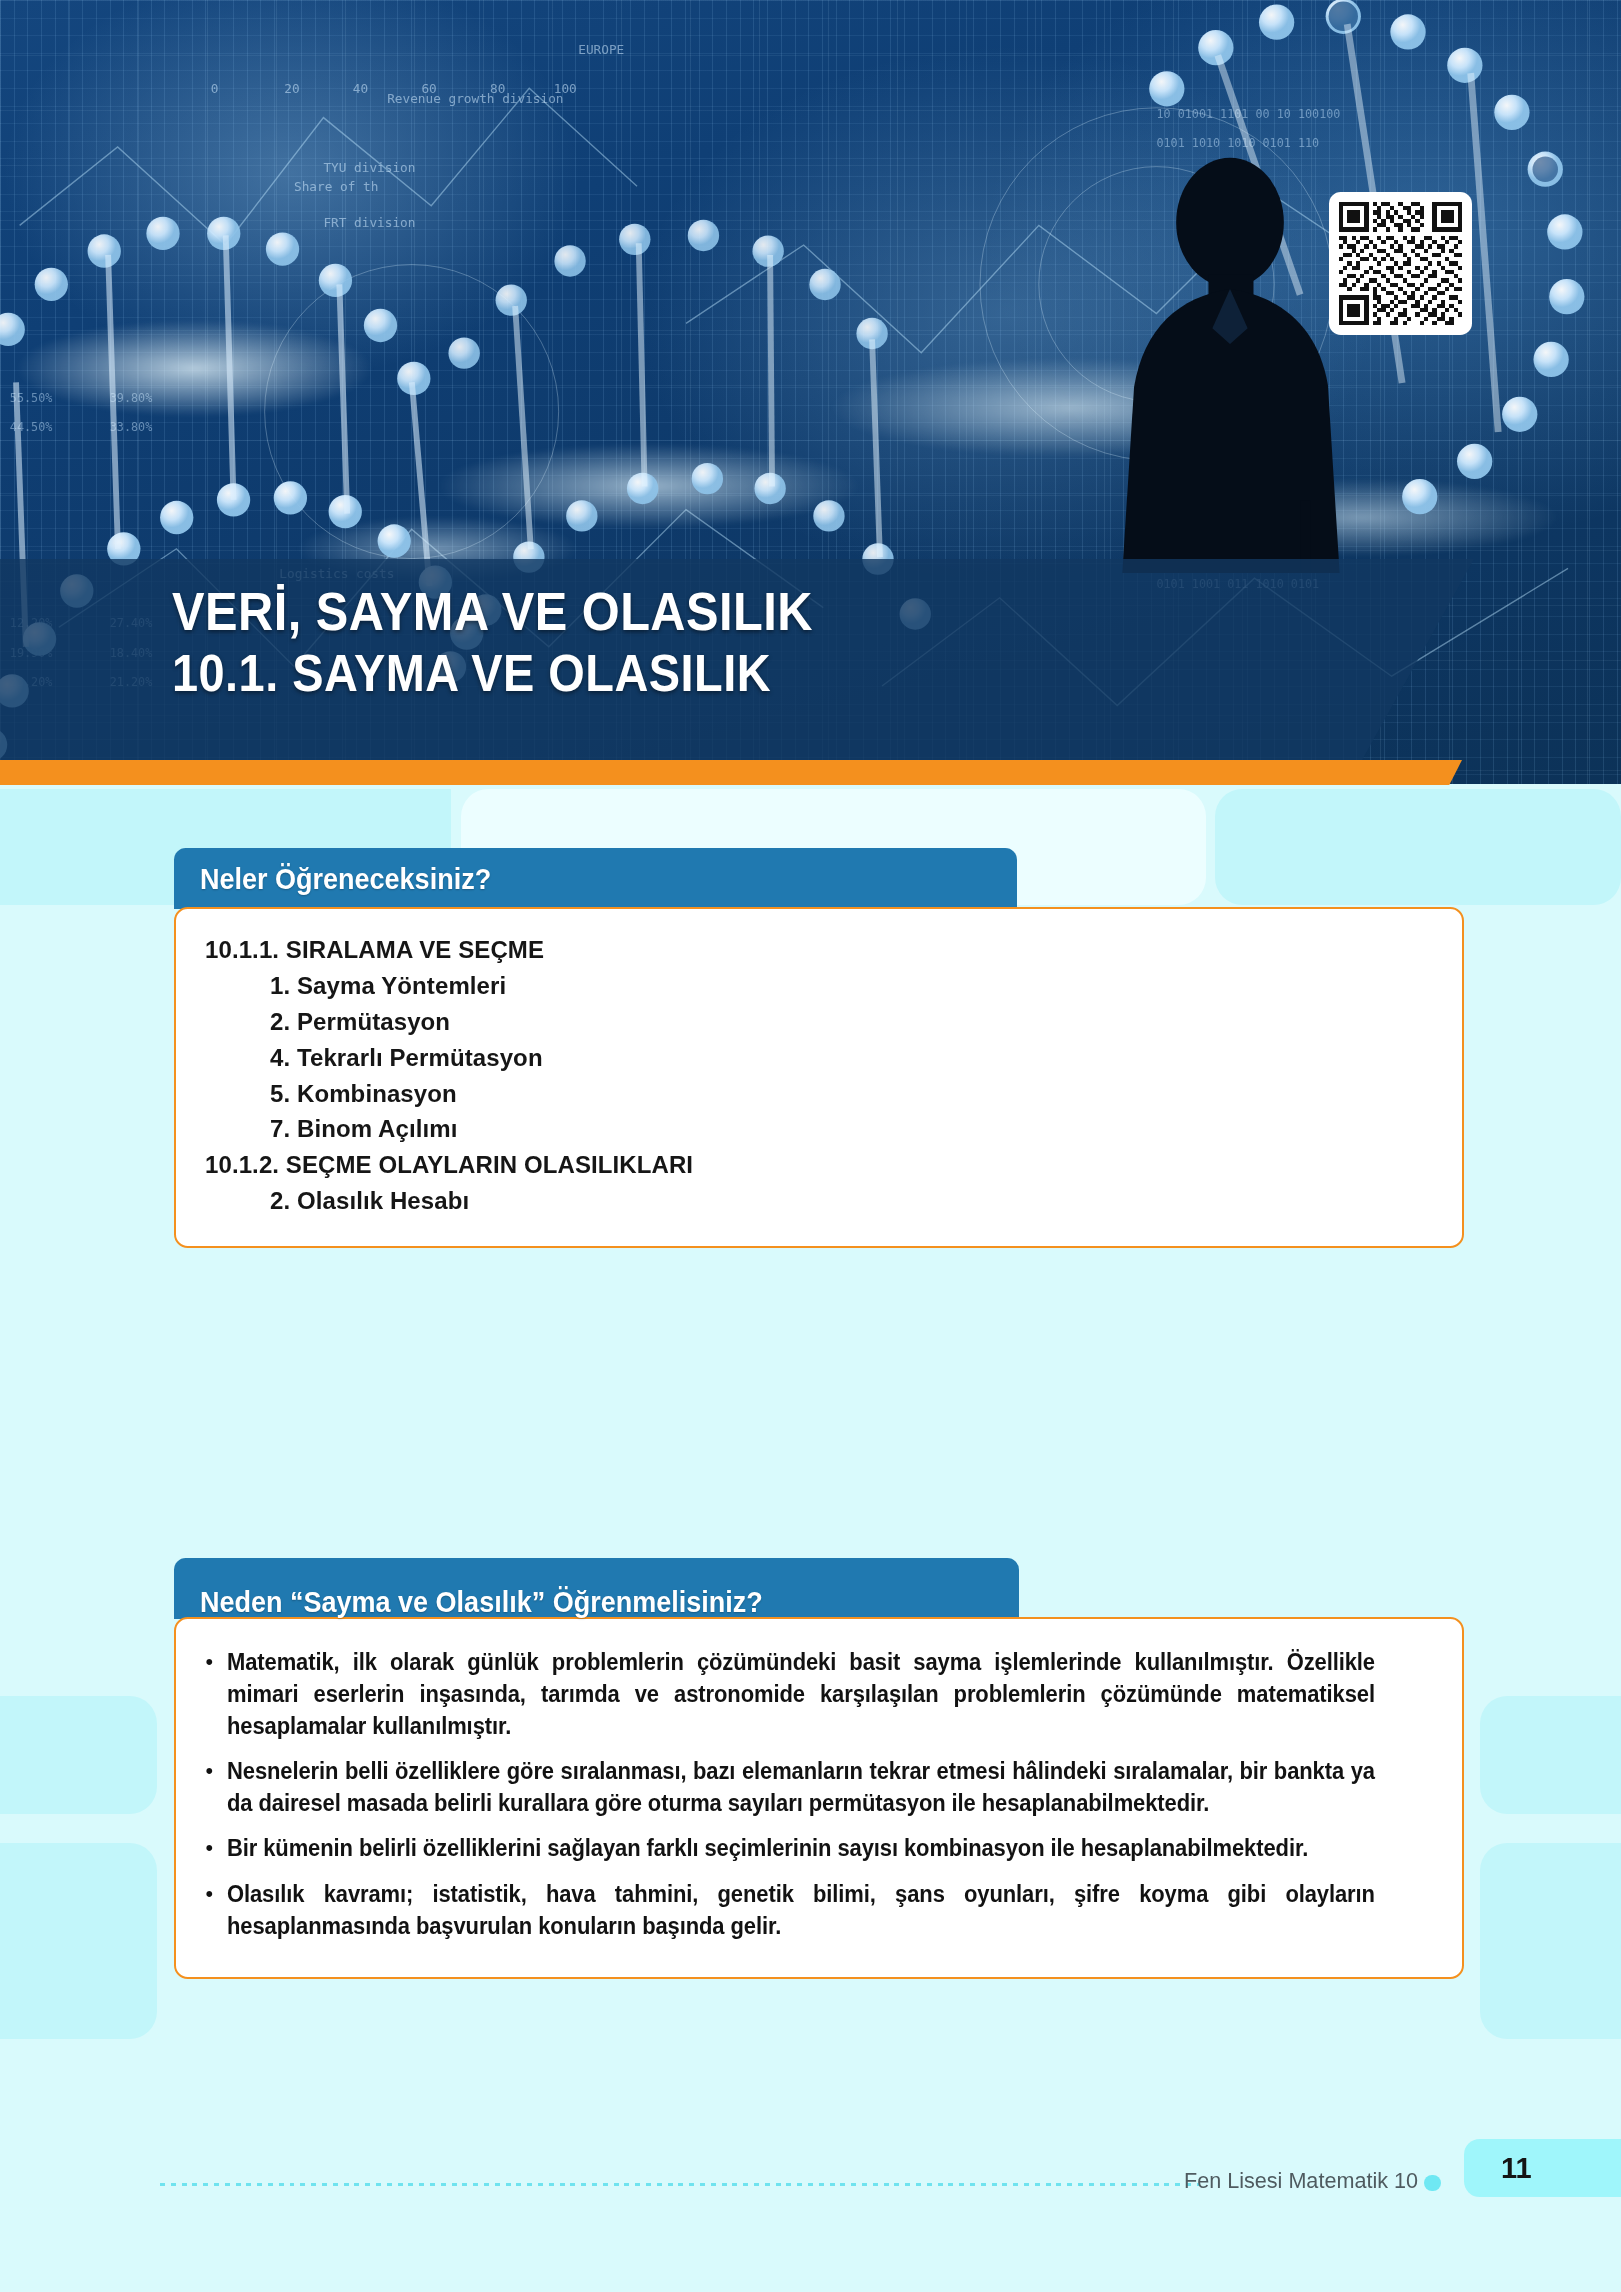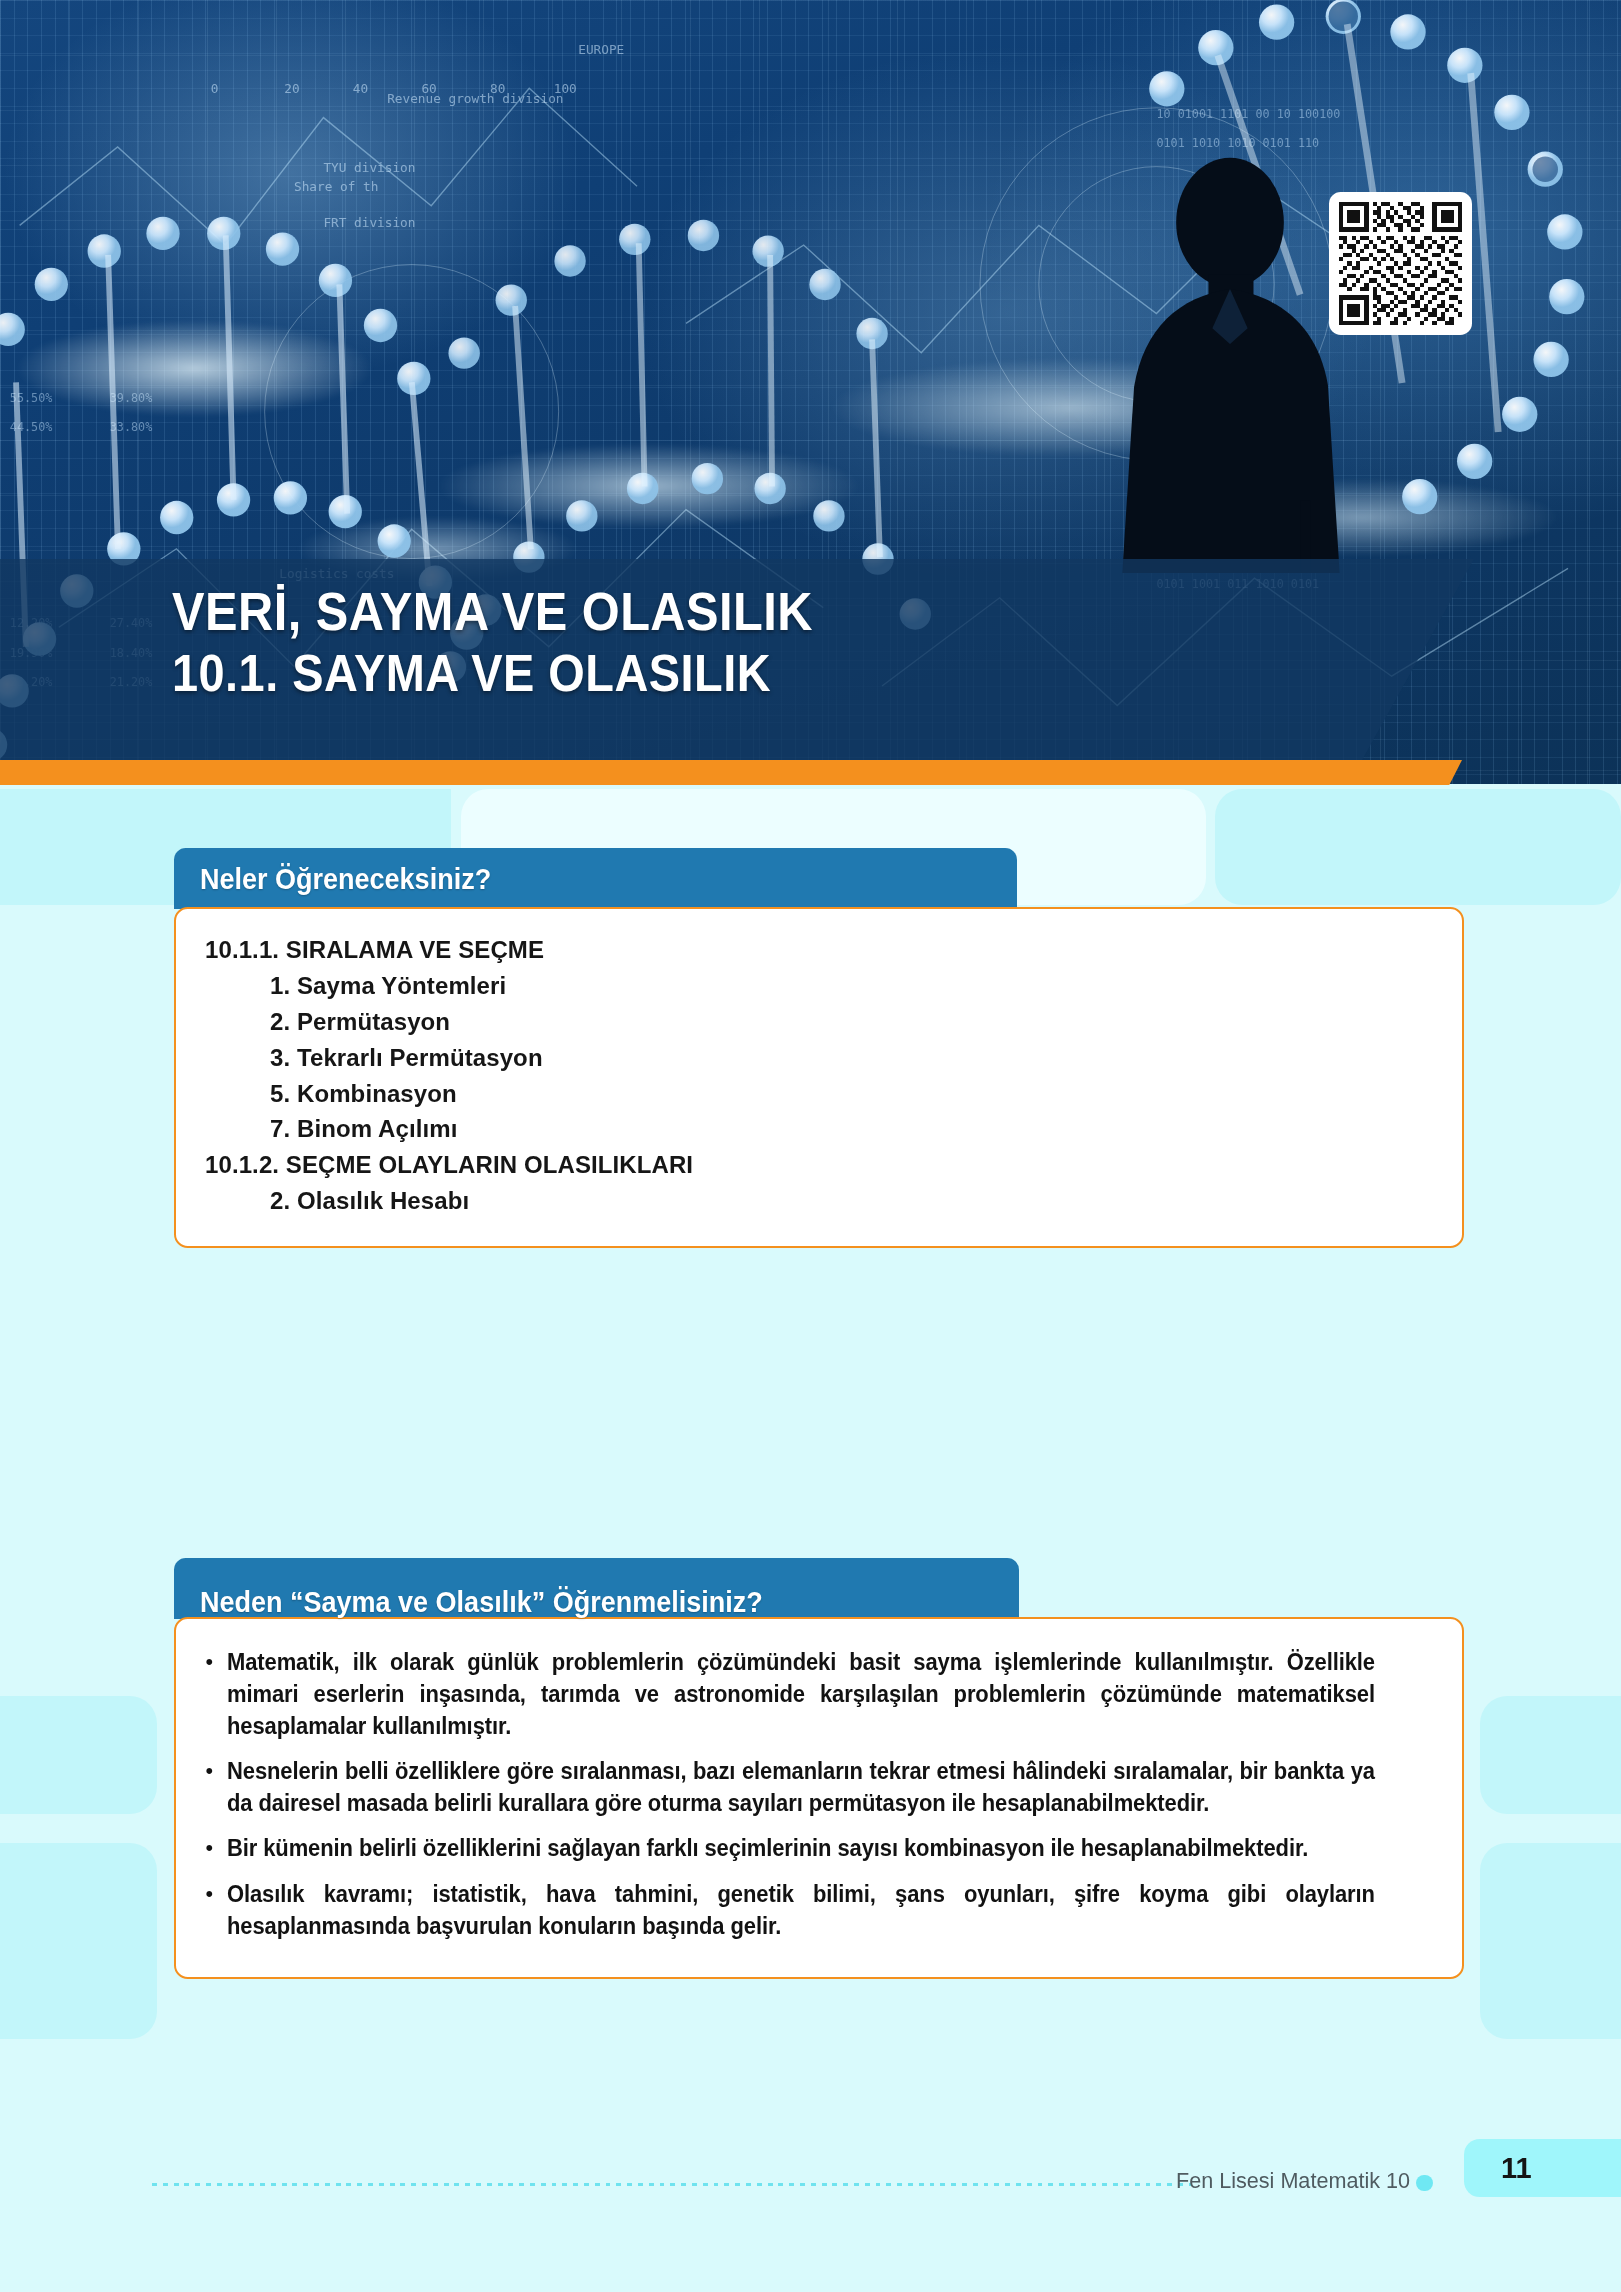--- a/index.html
+++ b/index.html
@@ -219,21 +219,21 @@
     text-align: justify;
     transform: scaleX(0.955);
     transform-origin: left top;
     width: 104.5%;
     letter-spacing: -0.1px;
   }
 
   
   .footer {
     position: absolute;
-    left: 0; top: 2156px;
+    left: 8px; top: 2156px;
     width: 1602px;
     height: 59px;
   }
   .footer-dots {
     position: absolute;
     left: 152px; top: 26.5px;
     width: 1039px; height: 3.9px;
     background-image: repeating-linear-gradient(to right, #6fe3ef 0 4.9px, transparent 4.9px 10.8px);
   }
   .footer-label {
@@ -681,21 +681,21 @@
 
   <div class="section" id="sec-learn">
     <div class="sec-head">
       <div class="sec-head-title">Neler Öğreneceksiniz?</div>
     </div>
     <div class="sec-body">
       <div id="learn-list">
           <div class="outline-item lvl1">10.1.1. SIRALAMA VE SEÇME</div>
           <div class="outline-item lvl2">1. Sayma Yöntemleri</div>
           <div class="outline-item lvl2">2. Permütasyon</div>
-          <div class="outline-item lvl2">3. Tekrarlı Permütasyon</div>
+          <div class="outline-item lvl2">4. Tekrarlı Permütasyon</div>
           <div class="outline-item lvl2">5. Kombinasyon</div>
           <div class="outline-item lvl2">7. Binom Açılımı</div>
           <div class="outline-item lvl1">10.1.2. SEÇME OLAYLARIN OLASILIKLARI</div>
           <div class="outline-item lvl2">2. Olasılık Hesabı</div>
         </div>
     </div>
   </div>
 
   <div class="section" id="sec-why">
     <div class="sec-head">

